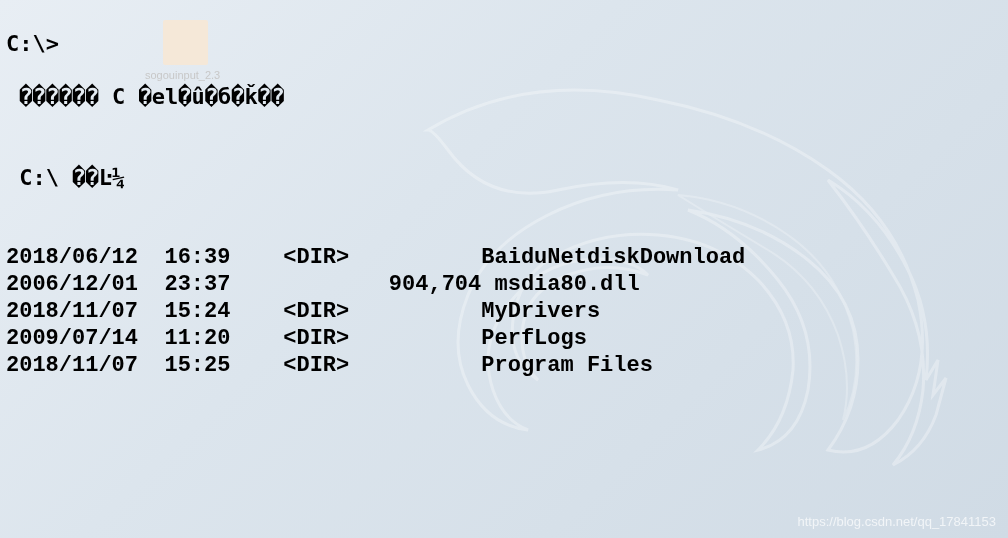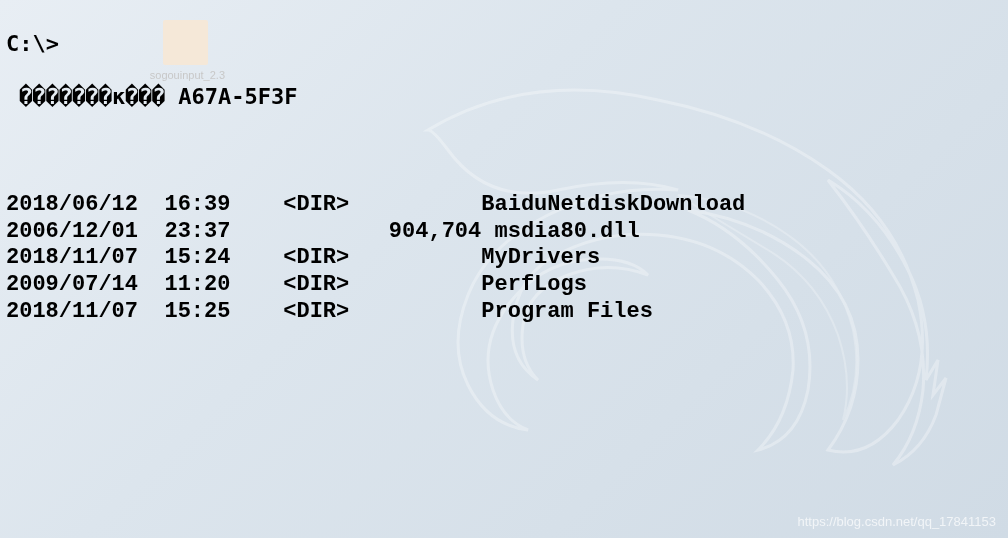--- a/index.html
+++ b/index.html
@@ -31,21 +31,21 @@
     }
     .dragon-bg svg {
       width: 100%;
       height: 100%;
     }
     .desktop-icon {
       position: absolute;
       left: 145px;
       top: 20px;
       width: 80px;
-      text-align: right;
+      text-align: left;
       z-index: 1;
     }
     .desktop-icon .icon-box {
       width: 45px;
       height: 45px;
       background: #f5e8d8;
       margin: 0 auto;
       border-radius: 2px;
     }
     .desktop-icon .icon-label {
@@ -89,21 +89,22 @@
   </svg>
 </div>
 
 <div class="desktop-icon">
   <div class="icon-box"></div>
   <div class="icon-label">sogouinput_2.3</div>
 </div>
 
 <div class="terminal">
 <span class="prompt-line">C:\&gt;</span>
-<span class="prompt-line"> �������к��� A67A-5F3F</span>
+<span class="prompt-line"> ������ C �el�û�б�ǩ��</span>
 <span class="prompt-line"></span>
+<span class="prompt-line"> C:\ ��Ŀ¼</span>
 <span class="prompt-line"></span>
 <div id="dir-listing"><span class="dir-row">2018/06/12  16:39    &lt;DIR&gt;          BaiduNetdiskDownload</span><span class="dir-row">2006/12/01  23:37            904,704 msdia80.dll</span><span class="dir-row">2018/11/07  15:24    &lt;DIR&gt;          MyDrivers</span><span class="dir-row">2009/07/14  11:20    &lt;DIR&gt;          PerfLogs</span><span class="dir-row">2018/11/07  15:25    &lt;DIR&gt;          Program Files</span></div>
 
 
 </div>
 
 <div class="watermark">https://blog.csdn.net/qq_17841153</div>
 
 </body></html>

